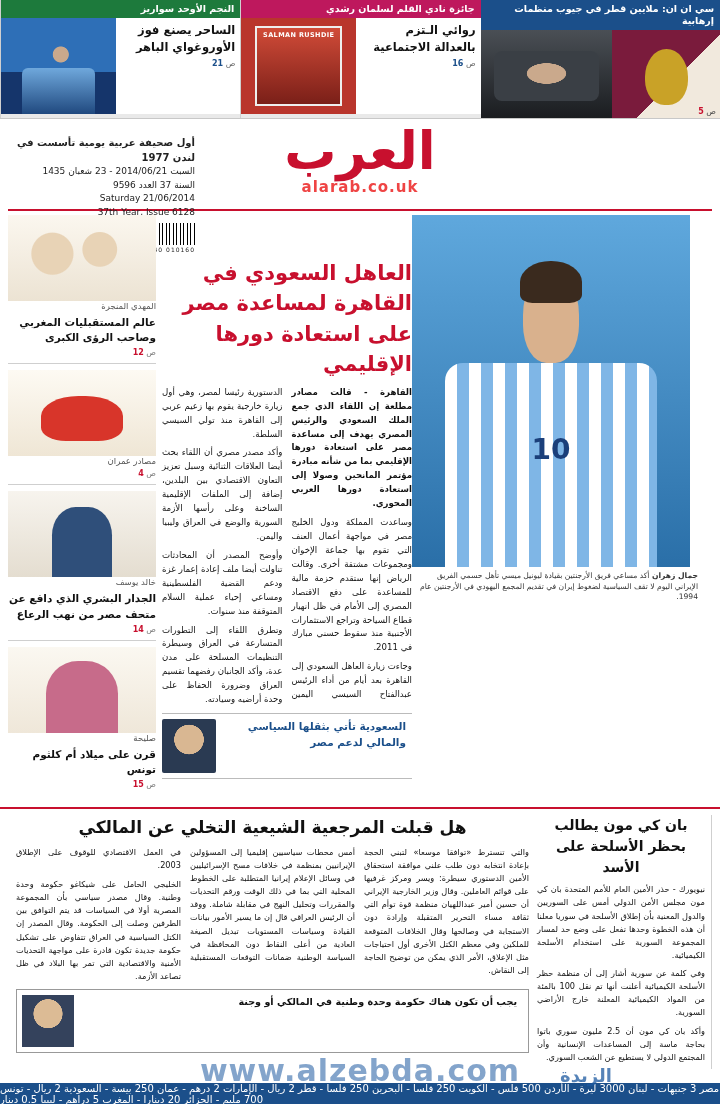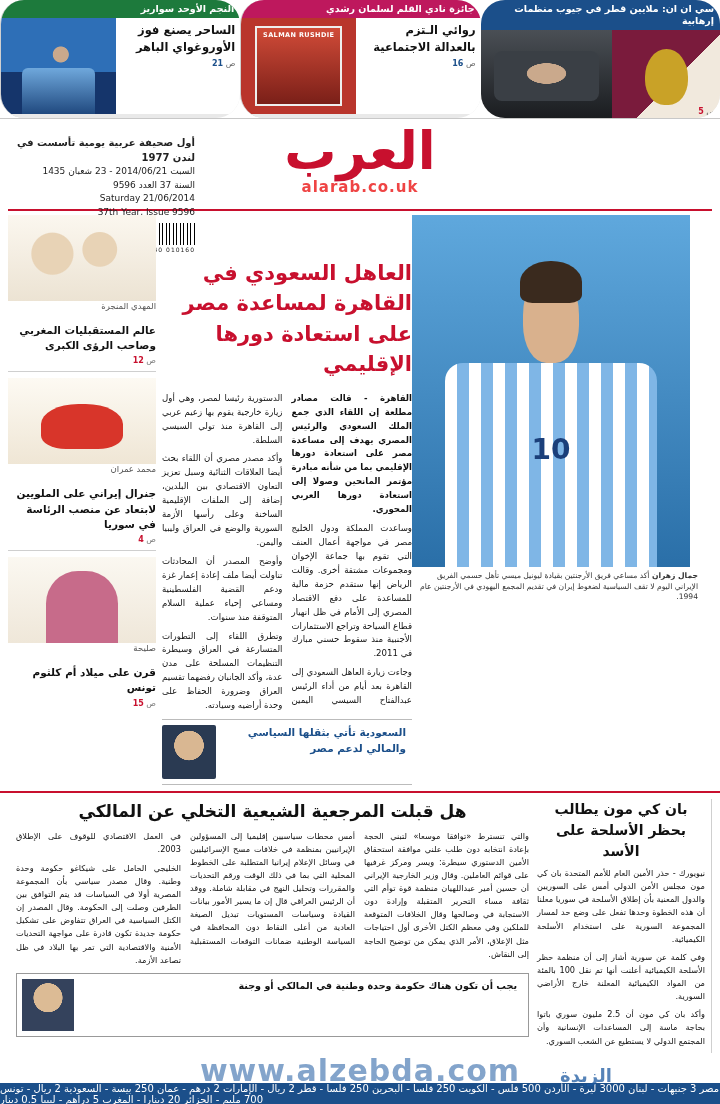--- a/index.html
+++ b/index.html
@@ -5,21 +5,21 @@
   html,body{margin:0;padding:0;}
   body{
     width:720px;height:1104px;background:#ffffff;
     font-family:"DejaVu Sans","Liberation Sans",sans-serif;
     color:#111;overflow:hidden;position:relative;
   }
   .page{width:720px;height:1104px;position:relative;background:#fff;}
 
   
   .topstrip{display:flex;flex-direction:row-reverse;height:118px;width:720px;border-bottom:1px solid #c8c8c8;}
-  .tcell{position:relative;flex:1;border-left:1px solid #d0d0d0;overflow:hidden;background:#e9e9e9;border-radius:24px;}
+  .tcell{position:relative;flex:1;border-left:1px solid #d0d0d0;overflow:hidden;background:#e9e9e9;}
   .tcell:last-child{border-left:none;}
   .tbar{background:#1b4f8a;color:#fff;font-size:9.5px;font-weight:bold;padding:3px 6px;text-align:right;line-height:1.25;}
   .tbar.green{background:#1d7a3c;}
   .tbar.dark{background:#be185d;}
   .tinner{display:flex;flex-direction:row-reverse;height:96px;}
   .tphoto{width:48%;height:100%;position:relative;}
   .ttext{width:52%;padding:4px 5px;box-sizing:border-box;background:#fff;text-align:right;}
   .ttitle{font-size:11.5px;font-weight:bold;line-height:1.45;color:#111;}
   .tpage{font-size:8px;color:#666;margin-top:4px;}
   .tpage b{color:#1b4f8a;}
@@ -71,37 +71,37 @@
   .cart1{background:
     radial-gradient(circle at 30% 45%, #e8d3b6 0 18%, transparent 19%),
     radial-gradient(circle at 62% 40%, #e8d3b6 0 16%, transparent 17%),
     linear-gradient(#fbf7ef,#ece3d3);}
   .cart2{background:linear-gradient(#fdfaf3,#efe6d5);}
   .cart2:after{content:"";position:absolute;left:22%;right:22%;top:30%;height:52%;background:#d8352a;border-radius:45% 45% 30% 30%;}
   .cart3{background:linear-gradient(#f7f4ee,#e4ddd0);}
   .cart3:after{content:"";position:absolute;left:30%;right:30%;top:18%;bottom:0;background:#2f4f7a;border-radius:40% 40% 0 0;}
   .cart4{background:linear-gradient(#fbf8f1,#efe7d9);}
   .cart4:after{content:"";position:absolute;left:26%;right:26%;top:16%;bottom:0;background:#c76b8a;border-radius:45% 45% 0 0;}
-  .rail-title{font-size:10.5px;font-weight:bold;line-height:1.45;text-align:right;margin-top:12px;}
+  .rail-title{font-size:10.5px;font-weight:bold;line-height:1.45;text-align:right;margin-top:4px;}
   .rail-page{font-size:8px;color:#777;text-align:right;margin-top:3px;}
   .rail-page b{color:#c8102e;}
   .rail-kicker{font-size:8.5px;color:#555;text-align:right;}
 
   
   .lead{display:flex;flex-direction:row-reverse;}
   .lead-txt{flex:0 0 250px;}
   .lead-photo{flex:1;margin-right:8px;height:352px;position:relative;overflow:hidden;
     background:linear-gradient(#5fa8dd,#2a6fa8);}
   .messi-shirt{position:absolute;left:12%;right:12%;top:42%;bottom:0;
     background:repeating-linear-gradient(90deg,#fff 0 12px,#7fb6e6 12px 24px);border-radius:18px 18px 0 0;}
   .messi-head{position:absolute;left:40%;width:20%;top:16%;height:26%;background:#d9b18d;border-radius:48% 48% 42% 42%;}
   .messi-hair{position:absolute;left:39%;width:22%;top:13%;height:12%;background:#3a2a1e;border-radius:50% 50% 20% 20%;}
   .messi-num{position:absolute;left:50%;transform:translateX(-50%);top:62%;font-size:28px;color:#1b3f7a;font-weight:bold;direction:ltr;}
   .lead-h1{font-size:21px;font-weight:bold;color:#c8102e;text-align:right;line-height:1.45;margin-top:43px;}
-  .lead-body{font-size:8.6px;line-height:1.62;text-align:justify;column-count:2;column-gap:9px;margin-top:12px;direction:rtl;}
+  .lead-body{font-size:8.6px;line-height:1.62;text-align:justify;column-count:2;column-gap:9px;margin-top:6px;direction:rtl;}
   .photo-cap{font-size:7.6px;color:#333;text-align:right;line-height:1.4;padding-top:4px;}
 
   .quote-box{display:flex;flex-direction:row-reverse;border-top:1px solid #bbb;border-bottom:1px solid #bbb;margin-top:6px;padding:5px 0;}
   .qb-face{flex:0 0 54px;height:54px;background:radial-gradient(circle at 50% 38%,#d9b792 0 34%,#2a3a52 35%);border-radius:2px;}
   .qb-txt{flex:1;padding-right:6px;font-size:10.5px;font-weight:bold;line-height:1.5;text-align:right;color:#1b4f8a;}
 
   
   .lower{display:flex;flex-direction:row-reverse;padding:6px 8px 0 8px;box-sizing:border-box;border-top:2px solid #c8102e;margin-top:6px;}
   .low-mid{flex:1;padding:0 8px;}
   .low-left{flex:0 0 168px;border-right:1px solid #cfcfcf;padding-right:6px;}
@@ -168,21 +168,21 @@
       </div>
     </div>
   </div>
 
   <div class="masthead">
     <div class="mh-right">
       <div class="l1">أول صحيفة عربية يومية تأسست في لندن 1977</div>
       <div>السبت 2014/06/21 - 23 شعبان 1435</div>
       <div>السنة 37 العدد 9596</div>
       <div style="direction:ltr;text-align:right;">Saturday 21/06/2014</div>
-      <div style="direction:ltr;text-align:right;">37th Year, Issue 9596</div>
+      <div style="direction:ltr;text-align:right;">37th Year, Issue 6128</div>
       <div class="barcode"></div>
       <div class="barcode-num">9 771740 010160</div>
     </div>
 
     <div class="logo-wrap">
       <div class="logo">العرب</div>
       <div class="logo-url">
         <span>alarab</span><span>.co.uk</span>
       </div>
     </div>
@@ -201,28 +201,36 @@
         <div class="rail-kicker">المهدي المنجرة</div>
         <div class="rail-title">عالم المستقبليات المغربي وصاحب الرؤى الكبرى</div>
         <div class="rail-page">
           <span>ص</span>
           <b>12</b>
         </div>
       </div>
 
       <div class="rail-item">
         <div class="rail-img cart2"></div>
-        <div class="rail-kicker">محمد عمران</div>
-        <div class="rail-title">جنرال إيراني على الملويين لابتعاد عن منصب الرئاسة في سوريا</div>
+        <div class="rail-kicker">مصادر عمران</div>
         <div class="rail-page">
           <span>ص</span>
           <b>4</b>
         </div>
       </div>
 
+      <div class="rail-item">
+        <div class="rail-img cart3"></div>
+        <div class="rail-kicker">خالد يوسف</div>
+        <div class="rail-title">الجدار البشري الذي دافع عن متحف مصر من نهب الرعاع</div>
+        <div class="rail-page">
+          <span>ص</span>
+          <b>14</b>
+        </div>
+      </div>
 
       <div class="rail-item" style="border-bottom:none">
         <div class="rail-img cart4"></div>
         <div class="rail-kicker">صليحة</div>
         <div class="rail-title">قرن على ميلاد أم كلثوم تونس</div>
         <div class="rail-page">
           <span>ص</span>
           <b>15</b>
         </div>
       </div>

